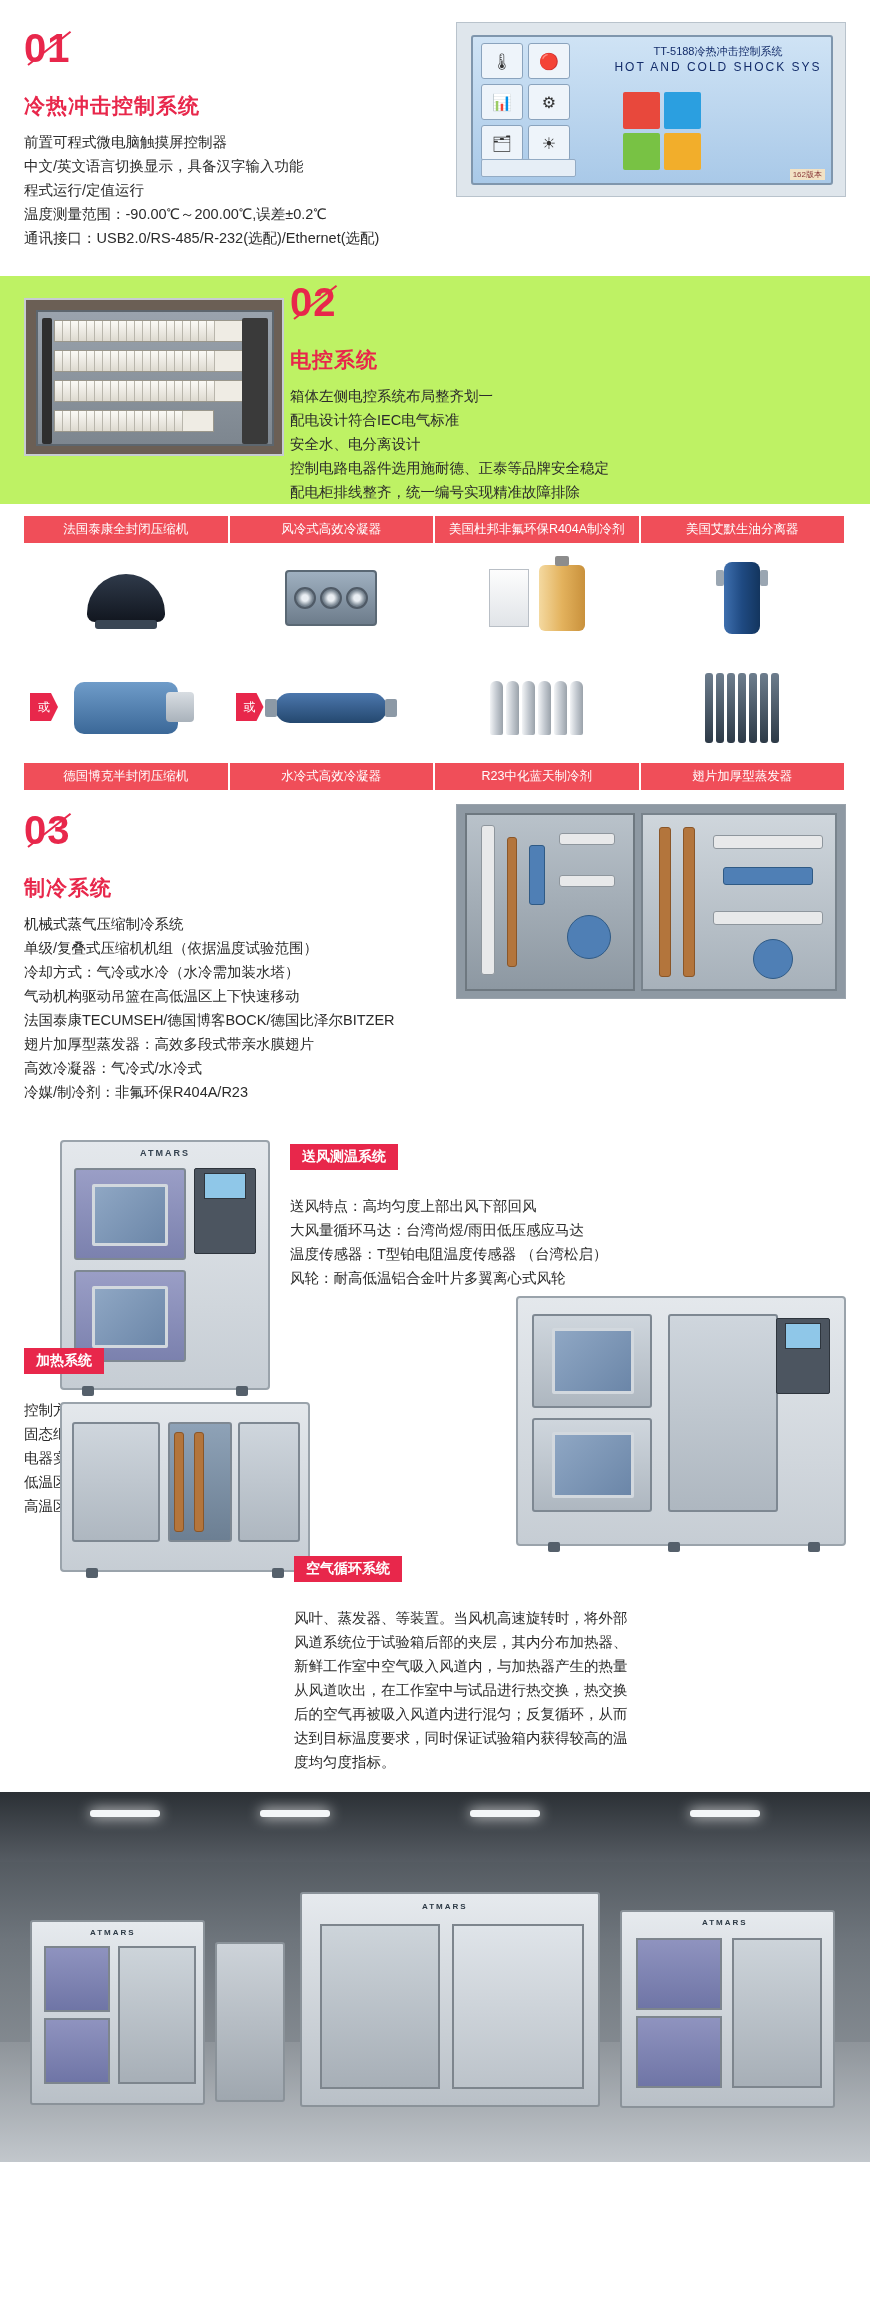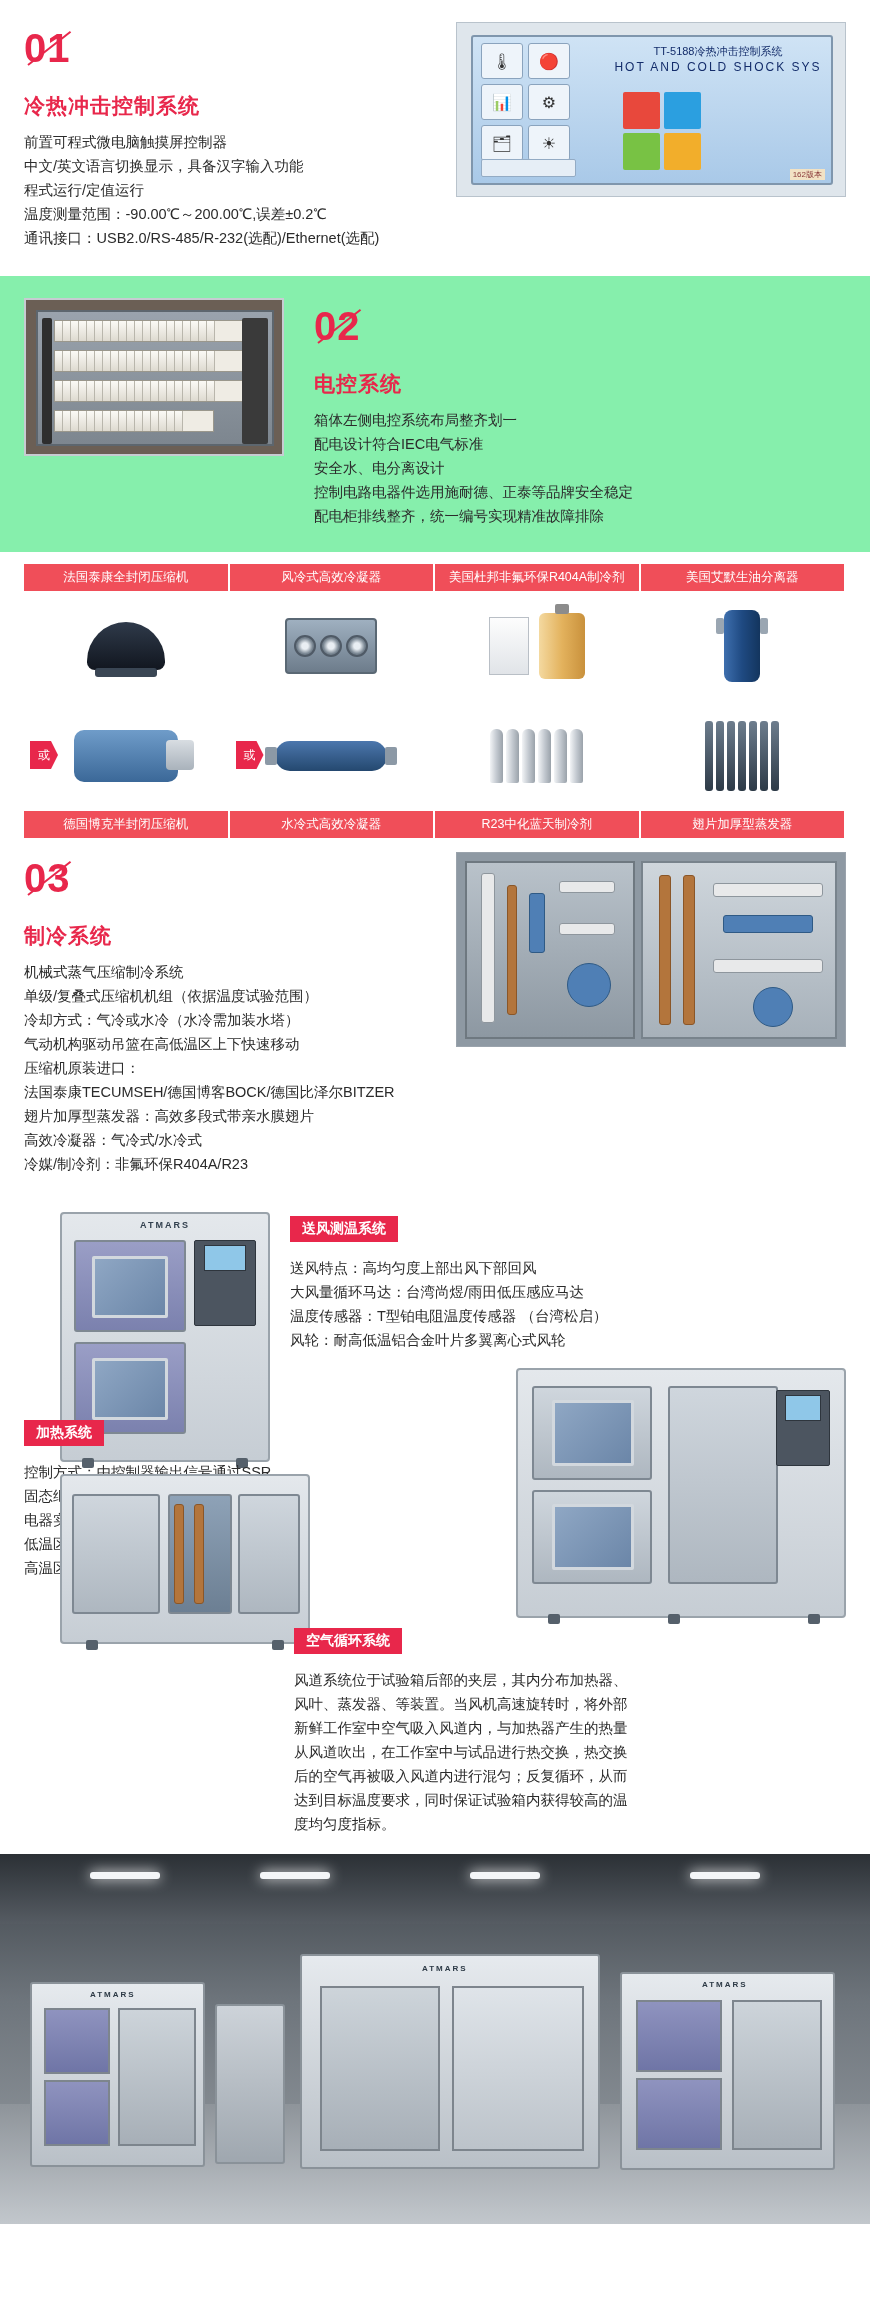--- a/index.html
+++ b/index.html
@@ -123,22 +123,21 @@
     left: 8px; bottom: 6px;
     width: 95px; height: 18px;
     background: #e6eef6;
     border: 1px solid #93abc4;
     border-radius: 2px;
   }
 
   
   .sec02 {
     position: relative;
-    background: #86efac;
-    padding: 24px;
+    background: #bef264;
     min-height: 200px;
   }
   .sec02-img {
     position: absolute;
     left: 24px; top: 22px;
     width: 260px; height: 158px;
     border: 2px solid #c7ccd2;
     background: #6b5f55;
     overflow: hidden;
   }
@@ -345,21 +344,21 @@
     padding: 16px 24px 20px 24px;
     min-height: 430px;
   }
   .tag-red {
     display: inline-block;
     background: #e8274b;
     color: #fff;
     font-size: 14px;
     font-weight: bold;
     padding: 4px 12px;
-    margin-bottom: 14px;
+    margin-bottom: 24px;
   }
   .chamber-a {
     position: absolute;
     left: 60px; top: 14px;
     width: 210px; height: 250px;
   }
   .chamber-b {
     position: absolute;
     right: 24px; top: 170px;
     width: 330px; height: 250px;
@@ -689,21 +688,20 @@
 
   <section class="sec03">
     <div class="sec03-text">
       <div class="num-big">03</div>
       <div class="num-slash"></div>
       <div class="sec-title">制冷系统</div>
       <div class="body-line">机械式蒸气压缩制冷系统</div>
       <div class="body-line">单级/复叠式压缩机机组（依据温度试验范围）</div>
       <div class="body-line">冷却方式：气冷或水冷（水冷需加装水塔）</div>
       <div class="body-line">气动机构驱动吊篮在高低温区上下快速移动</div>
-      <div class="body-line">压缩机原装进口：</div>
       <div class="body-line">法国泰康TECUMSEH/德国博客BOCK/德国比泽尔BITZER</div>
       <div class="body-line">翅片加厚型蒸发器：高效多段式带亲水膜翅片</div>
       <div class="body-line">高效冷凝器：气冷式/水冷式</div>
       <div class="body-line">冷媒/制冷剂：非氟环保R404A/R23</div>
     </div>
 
     <div class="sec03-img">
       <div class="pipe-panel">
         <div class="pipe" style="left:14px;top:10px;width:14px;height:150px;"></div>
         <div class="pipe copper" style="left:40px;top:22px;width:10px;height:130px;"></div>
@@ -781,22 +779,22 @@
         <div class="pipe copper" style="position:absolute;left:132px;top:28px;width:10px;height:100px;"></div>
         <div class="castor" style="left:24px;"></div>
         <div class="castor" style="right:24px;"></div>
       </div>
     </div>
   </section>
 
   <section class="sec05">
     <div class="sec05-text">
       <div class="tag-red">空气循环系统</div>
+      <div class="body-line">风叶、蒸发器、等装置。当风机高速旋转时，将外部</div>
       <div class="body-line">风道系统位于试验箱后部的夹层，其内分布加热器、</div>
-      <div class="body-line">风叶、蒸发器、等装置。当风机高速旋转时，将外部</div>
       <div class="body-line">新鲜工作室中空气吸入风道内，与加热器产生的热量</div>
       <div class="body-line">从风道吹出，在工作室中与试品进行热交换，热交换</div>
       <div class="body-line">后的空气再被吸入风道内进行混匀；反复循环，从而</div>
       <div class="body-line">达到目标温度要求，同时保证试验箱内获得较高的温</div>
       <div class="body-line">度均匀度指标。</div>
     </div>
   </section>
 
   <div class="footer-photo">
     <div class="fp-ceiling"></div>

